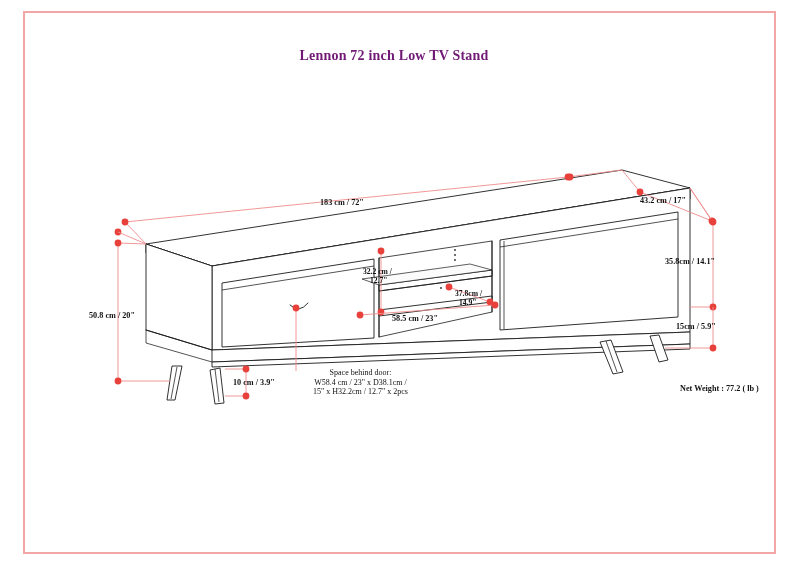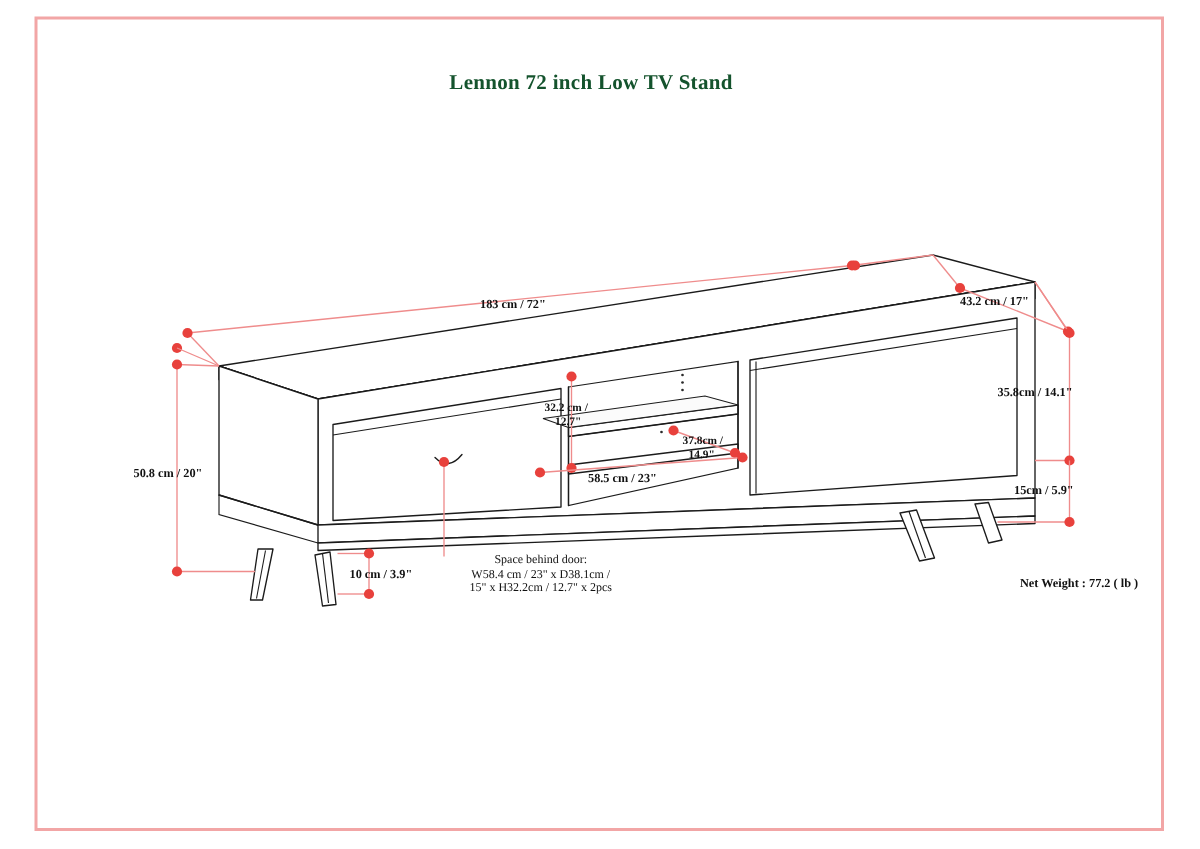--- a/index.html
+++ b/index.html
@@ -18,21 +18,21 @@
     box-sizing:border-box;
   }
   .title{
     position:absolute;
     left:0;top:48px;
     width:788px;
     text-align:center;
     font-family:"Liberation Serif", serif;
     font-size:14px;
     font-weight:bold;
-    color:#14532d;
+    color:#701a75;
     letter-spacing:0.2px;
   }
   svg.draw{position:absolute;left:0;top:0;width:800px;height:566px;}
   .dimtxt{
     font-family:"Liberation Serif", serif;
     font-size:8.2px;
     fill:#111111;
     font-weight:bold;
   }
   .dimtxt.sm{font-size:7.6px;}

